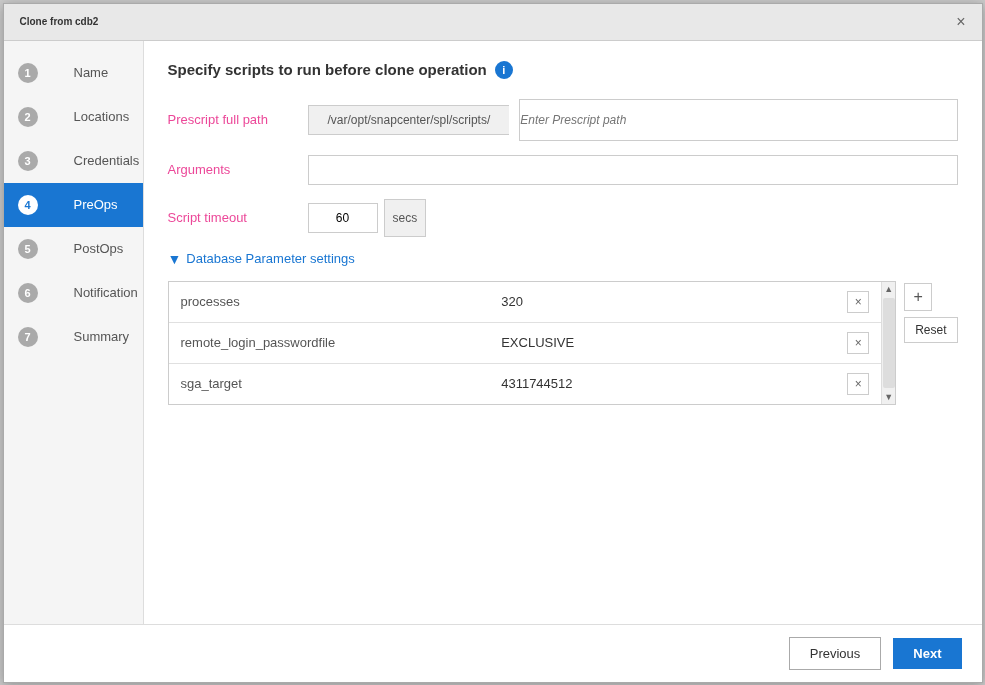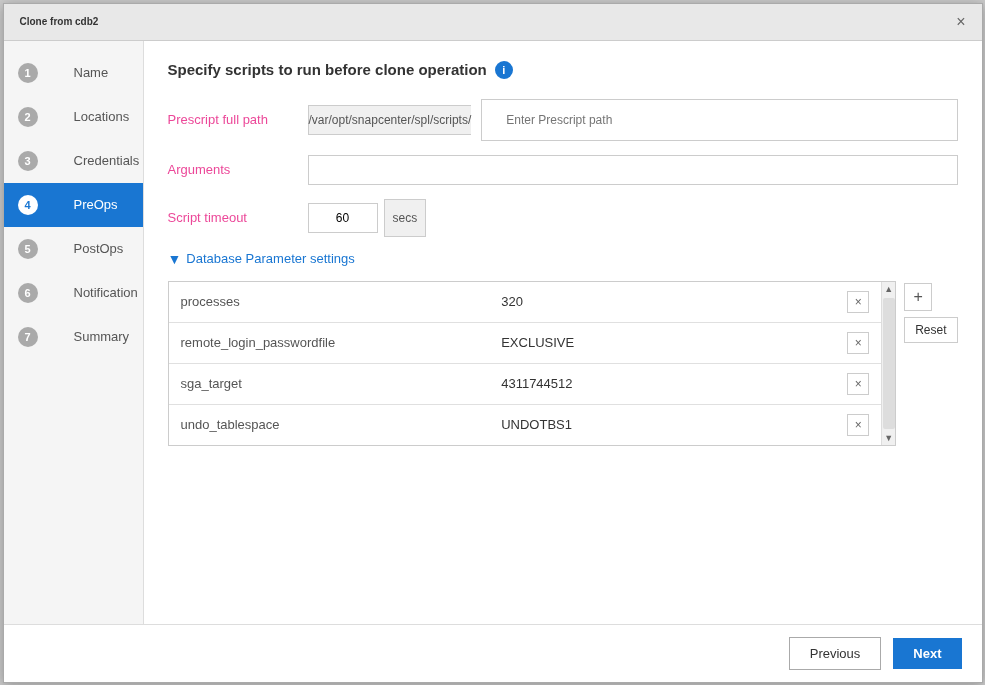--- a/index.html
+++ b/index.html
@@ -136,36 +136,37 @@
       width: 130px;
       text-align: left;
       color: #ec4899;
       font-size: 13px;
       flex-shrink: 0;
     }
     .path-prefix {
       background: #f0f0f0;
       border: 1px solid #ccc;
       border-right: none;
-      padding: 5px 0;
+      padding: 5px 19px;
       font-size: 12px;
       color: #555;
       height: 30px;
       display: flex;
       align-items: center;
       flex-shrink: 0;
     }
     .path-input {
       flex: 1;
       border: 1px solid #ccc;
-      padding: 5px 24px;
+      padding: 5px 0;
       font-size: 12px;
       height: 42px;
       outline: none;
       color: #aaa;
+      font-style: italic;
     }
     .full-input {
       flex: 1;
       border: 1px solid #ccc;
       padding: 5px 8px;
       font-size: 12px;
       height: 30px;
       outline: none;
     }
     .timeout-row {
@@ -413,27 +414,20 @@
       <button class="x-btn">×</button>
     </td>
   </tr>
                 <tr>
     <td>sga_target</td>
     <td>4311744512</td>
     <td>
       <button class="x-btn">×</button>
     </td>
   </tr>
-                <tr>
-    <td>undo_tablespace</td>
-    <td>UNDOTBS1</td>
-    <td>
-      <button class="x-btn">×</button>
-    </td>
-  </tr>
               </tbody>
           </table>
           <div class="scrollbar-col" style="position:absolute;right:0;top:0;bottom:0;width:14px;">
             <div class="scroll-arrow">▲</div>
             <div class="scroll-thumb"></div>
             <div class="scroll-arrow">▼</div>
           </div>
         </div>
         <div class="side-btns">
           <button class="plus-btn">+</button>

